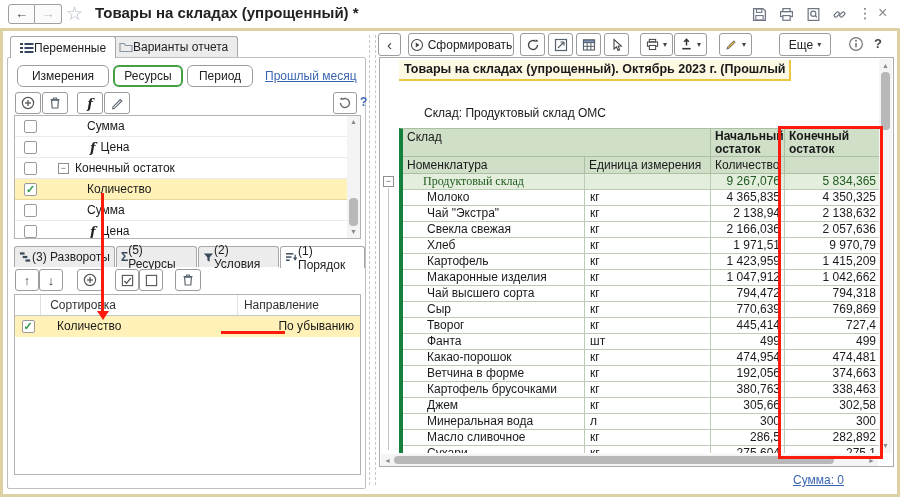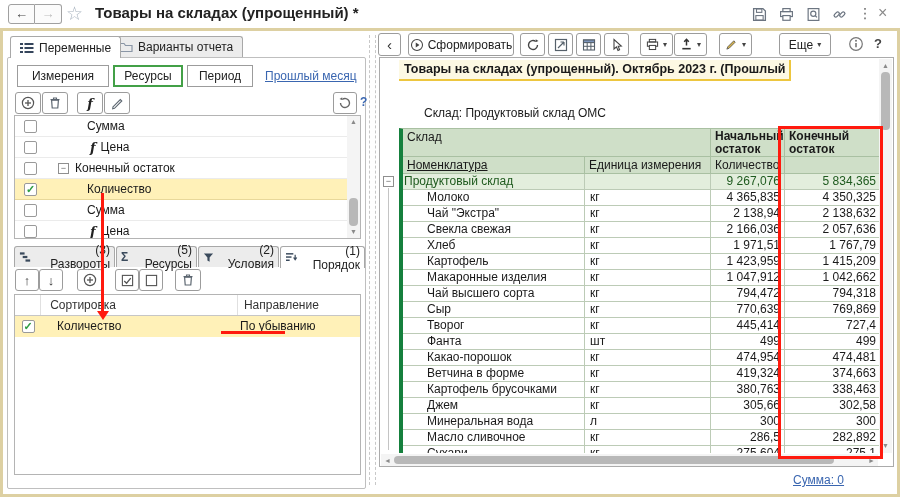--- a/index.html
+++ b/index.html
@@ -2,27 +2,27 @@
 <html><head>
 <meta charset="utf-8">
 <style>
   html,body{margin:0;padding:0;}
   body{width:900px;height:497px;overflow:hidden;font-family:"Liberation Sans",sans-serif;font-size:12px;color:#1a1a1a;background:#fff;}
   .window{position:relative;width:900px;height:497px;background:#fff;overflow:hidden;}
   .titlebar{position:absolute;left:0;top:0;width:900px;height:28px;background:#fff;}
   .content{position:absolute;left:0;top:28px;width:900px;height:469px;box-sizing:border-box;border:3px solid #ddd0a2;background:#fff;}
   .abs{position:absolute;box-sizing:border-box;}
   
-  .btn{position:absolute;box-sizing:border-box;height:22px;border:1px solid #9c9c9c;border-radius:0;background:#fff;font-size:12px;text-align:center;line-height:20px;color:#222;cursor:default;}
+  .btn{position:absolute;box-sizing:border-box;height:22px;border:1px solid #9c9c9c;border-radius:6px;background:#fff;font-size:12px;text-align:center;line-height:20px;color:#222;cursor:default;}
   .btn.green{border:2px solid #43a047;line-height:18px;}
   .ibtn{position:absolute;box-sizing:border-box;width:26px;height:22px;border:1px solid #9c9c9c;border-radius:3px;background:#fff;display:flex;align-items:center;justify-content:center;}
   .tbtn{position:absolute;box-sizing:border-box;height:23px;border:1px solid #9c9c9c;border-radius:3px;background:#fff;display:flex;align-items:center;justify-content:center;gap:4px;font-size:12px;color:#222;}
   .link{color:#3a66b0;text-decoration:underline;cursor:pointer;}
   
-  .ptab{position:absolute;box-sizing:border-box;height:21px;border:1px solid #a8a8a8;border-bottom:none;border-radius:3px 3px 0 0;background:#ececec;display:flex;align-items:center;padding:0 9px;gap:5px;font-size:12px;color:#222;text-align:right;}
+  .ptab{position:absolute;box-sizing:border-box;height:21px;border:1px solid #a8a8a8;border-bottom:none;border-radius:3px 3px 0 0;background:#ececec;display:flex;align-items:center;padding:0 9px;font-size:12px;color:#222;}
   .ptab.active{background:#fff;height:22px;z-index:3;}
   
   .panelbox{position:absolute;box-sizing:border-box;border:1px solid #bfbfbf;background:#fff;border-radius:2px;}
   .listbox{position:absolute;box-sizing:border-box;border:1px solid #b4b4b4;background:#fff;}
   
   .f-row{display:flex;align-items:center;height:20px;border-bottom:1px solid #ebebeb;background:#fff;}
   .f-row.hl{background:#fff1b8;border-bottom:1px solid #e8d89a;}
   .cb{box-sizing:border-box;width:13px;height:13px;border:1px solid #9a9a9a;background:#fff;border-radius:2px;margin-left:9px;flex:0 0 13px;line-height:11px;text-align:center;font-size:11px;font-weight:bold;color:#2f9e44;}
   .expander{box-sizing:border-box;width:11px;height:11px;border:1px solid #8f8f8f;background:#fff;line-height:8px;text-align:center;font-size:9px;color:#666;margin-left:21px;flex:0 0 11px;}
   .fx-ic{font-family:"DejaVu Serif",serif;font-style:italic;font-weight:bold;font-size:13px;color:#222;}
@@ -35,21 +35,21 @@
   .ord-hdr{display:flex;height:20px;line-height:20px;border-bottom:1px solid #c6c6c6;color:#333;}
   .ord-row{display:flex;height:21px;line-height:21px;align-items:center;background:#fff1b8;}
   
   .r-row{display:flex;height:16px;line-height:15px;background:#fff;}
   .r-cell{box-sizing:border-box;border-right:1px solid #bccbb6;border-bottom:1px solid #bccbb6;overflow:hidden;white-space:nowrap;}
   .r-name{width:182px;padding-left:24px;}
   .r-unit{width:126px;padding-left:5px;}
   .r-num{width:74px;text-align:right;padding-right:4px;}
   .r-num2{width:96px;text-align:right;padding-right:4px;}
   .r-row.group{background:#e3eedd;color:#1e5a1e;}
-  .r-row.group .r-name{padding-left:1px;}
+  .r-row.group .r-name{padding-left:20px;font-family:Liberation Serif, serif;}
   .hdrA,.hdrB{display:flex;background:#cfdfc8;}
   .h-cell{box-sizing:border-box;border-right:1px solid #a9c0a2;border-bottom:1px solid #a9c0a2;padding-left:4px;overflow:hidden;}
   
   .red{position:absolute;background:#ff1a0e;z-index:50;}
   .redrect{position:absolute;border:3px solid #ff1a0e;z-index:50;background:transparent;}
   .redarrow{position:absolute;width:0;height:0;border-left:6px solid transparent;border-right:6px solid transparent;border-top:9px solid #ff1a0e;z-index:50;}
   .glyph{line-height:1;}
   svg{display:block;}
 </style>
 </head>
@@ -276,21 +276,21 @@
           <div style="width:26px;border-right:1px solid #e0e0e0;"></div>
           <div style="width:193px;padding-left:9px;border-right:1px solid #e0e0e0;">Сортировка</div>
           <div style="width:120px;padding-left:6px;">Направление</div>
         </div>
         <div id="orderRows">
             <div class="ord-row">
               <div style="width: 26px; display: flex; justify-content: center;">
                 <span class="cb" style="margin-left: 0px;">✓</span>
               </div>
               <div style="width: 193px; padding-left: 16px; box-sizing: border-box;">Количество</div>
-              <div style="width: 120px; padding-left: 6px; box-sizing: border-box;">По убыванию</div>
+              <div style="width: 120px; padding-left: 6px; box-sizing: border-box; text-align: right;">По убыванию</div>
             </div>
           </div>
       </div>
     </div>
 
     <div class="abs" style="left:366px;top:4px;width:7px;height:450px;border-left:1px dashed #c8c8c8;border-right:1px dashed #c8c8c8;"></div>
 
     <div class="tbtn" style="left:375px;top:2px;width:23px;">
         <span style="font-size:15px;color:#333;" class="glyph">‹</span>
       </div>
@@ -373,21 +373,21 @@
       <div class="abs" style="left:21px;top:48px;height:16px;margin-left:23px;">Склад: Продуктовый склад ОМС</div>
 
       <div class="abs" style="left:19px;top:70px;width:481px;height:325px;overflow:hidden;">
         <div style="border-left:4px solid #15803d;border-top:1px solid #a9c0a2;width:478px;">
           <div class="hdrA">
             <div class="h-cell" style="width:308px;height:28px;padding-top:1px;">Склад</div>
             <div class="h-cell" style="width:74px;height:28px;font-weight:bold;line-height:13px;padding-top:1px;">Начальный остаток</div>
             <div class="h-cell" style="width:96px;height:28px;font-weight:bold;line-height:13px;padding-top:1px;">Конечный остаток</div>
           </div>
           <div class="hdrB">
-            <div class="h-cell" style="width:182px;height:17px;line-height:16px;text-decoration:underline;">Номенклатура</div>
+            <div class="h-cell" style="width:182px;height:17px;line-height:16px;">Номенклатура</div>
             <div class="h-cell" style="width:126px;height:17px;line-height:16px;">Единица измерения</div>
             <div class="h-cell" style="width:74px;height:17px;line-height:16px;">Количество</div>
             <div class="h-cell" style="width:96px;height:17px;line-height:16px;"></div>
           </div>
           <div id="reportRows">
               <div class="r-row group">
                 <div class="r-cell r-name">Продуктовый склад</div>
                 <div class="r-cell r-unit"></div>
                 <div class="r-cell r-num">9 267,076</div>
                 <div class="r-cell r-num2">5 834,365</div>
@@ -407,21 +407,21 @@
               <div class="r-row">
                 <div class="r-cell r-name">Свекла свежая</div>
                 <div class="r-cell r-unit">кг</div>
                 <div class="r-cell r-num">2 166,036</div>
                 <div class="r-cell r-num2">2 057,636</div>
               </div>
               <div class="r-row">
                 <div class="r-cell r-name">Хлеб</div>
                 <div class="r-cell r-unit">кг</div>
                 <div class="r-cell r-num">1 971,51</div>
-                <div class="r-cell r-num2">1 767,79</div>
+                <div class="r-cell r-num2">9 970,79</div>
               </div>
               <div class="r-row">
                 <div class="r-cell r-name">Картофель</div>
                 <div class="r-cell r-unit">кг</div>
                 <div class="r-cell r-num">1 423,959</div>
                 <div class="r-cell r-num2">1 415,209</div>
               </div>
               <div class="r-row">
                 <div class="r-cell r-name">Макаронные изделия</div>
                 <div class="r-cell r-unit">кг</div>
@@ -454,21 +454,21 @@
               </div>
               <div class="r-row">
                 <div class="r-cell r-name">Какао-порошок</div>
                 <div class="r-cell r-unit">кг</div>
                 <div class="r-cell r-num">474,954</div>
                 <div class="r-cell r-num2">474,481</div>
               </div>
               <div class="r-row">
                 <div class="r-cell r-name">Ветчина в форме</div>
                 <div class="r-cell r-unit">кг</div>
-                <div class="r-cell r-num">419,324</div>
+                <div class="r-cell r-num">192,056</div>
                 <div class="r-cell r-num2">374,663</div>
               </div>
               <div class="r-row">
                 <div class="r-cell r-name">Картофель брусочками</div>
                 <div class="r-cell r-unit">кг</div>
                 <div class="r-cell r-num">380,763</div>
                 <div class="r-cell r-num2">338,463</div>
               </div>
               <div class="r-row">
                 <div class="r-cell r-name">Джем</div>

